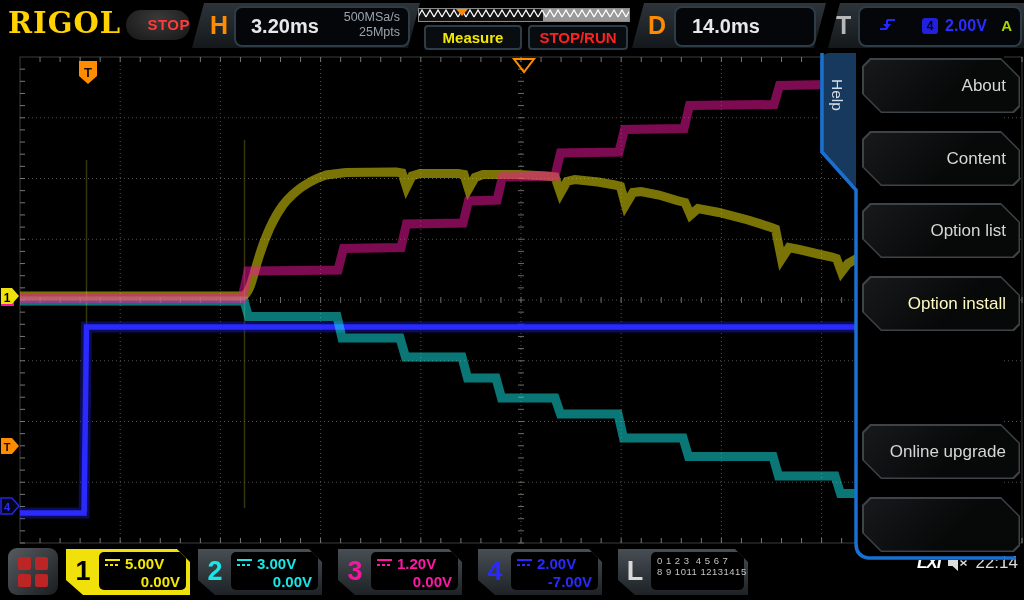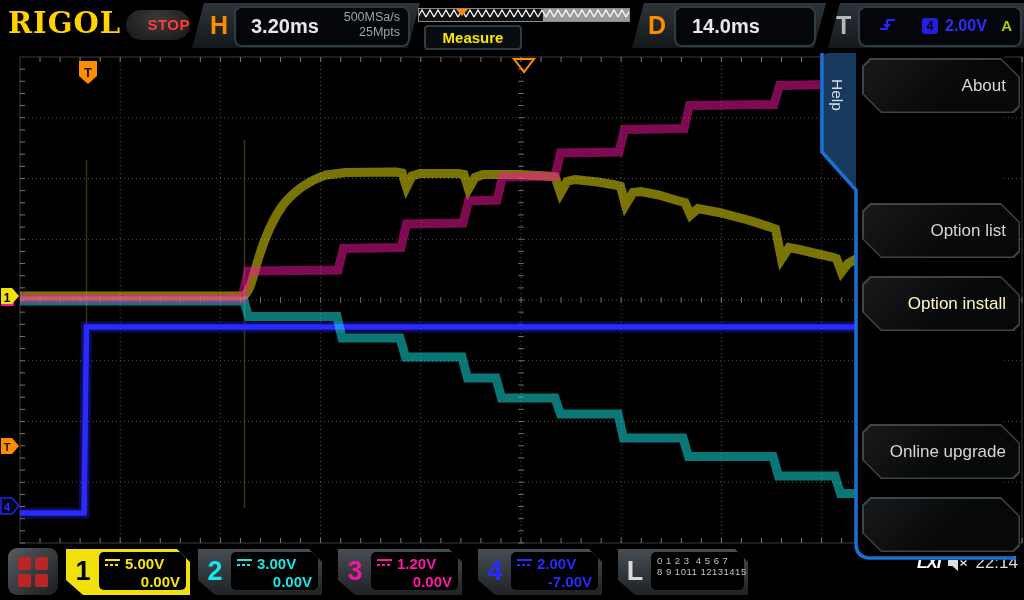--- a/index.html
+++ b/index.html
@@ -396,20 +396,21 @@
     </div>
 
     <svg class="abs" style="left:418px;top:6px;" width="214" height="18">
       <rect x="0.5" y="2.5" width="211" height="13" fill="#121212" stroke="#8a8a8a" stroke-width="1"></rect>
       <rect x="125" y="3" width="86" height="12" fill="#9a9a9a"></rect>
       <rect x="1" y="3" width="210" height="12" fill="url(#zz)"></rect>
       <path d="M38 3 H50 L44 10 Z" fill="#ff8c00"></path>
     </svg>
 
     <div class="topbtn" style="left:424px;top:25px;width:94px;height:21px;color:#f5e900;line-height:21px;">Measure</div>
+    <div class="topbtn" style="left:528px;top:25px;width:96px;height:21px;color:#ff2020;line-height:21px;">STOP/RUN</div>
 
     <div class="abs hpanel" style="left:632px;top:3px;width:194px;height:45px;">
       <span class="plabel abs" style="left:16px;color:#ff8c00;">D</span>
       <div class="vbox" style="left:42px;top:3px;width:138px;height:37px;">
         <span class="abs bigval" style="left:16px;top:7px;">14.0ms</span>
       </div>
     </div>
 
     <div class="abs hpanel endcap" style="left:828px;top:3px;width:196px;height:45px;">
       <span class="plabel abs" style="left:8px;color:#b8b8b8;">T</span>
@@ -422,20 +423,24 @@
         <span class="abs" style="left:85px;top:9px;color:#2c2cff;font-weight:bold;font-size:16px;">2.00V</span>
         <span class="abs" style="right:8px;top:9px;color:#a8d400;font-weight:bold;font-size:15px;">A</span>
       </div>
     </div>
   </div>
 
   <div id="helppanel">
     <div class="menu-btn" style="top:8px;">
         <div class="inner"></div>
         <div class="lbl">About</div>
+      </div>
+    <div class="menu-btn" style="top:81px;">
+        <div class="inner"></div>
+        <div class="lbl">Content</div>
       </div>
     <div class="menu-btn" style="top:153px;">
         <div class="inner"></div>
         <div class="lbl">Option list</div>
       </div>
     <div class="menu-btn disabled" style="top:226px;">
         <div class="inner"></div>
         <div class="lbl">Option install</div>
       </div>
     <div class="menu-btn" style="top:374px;">

